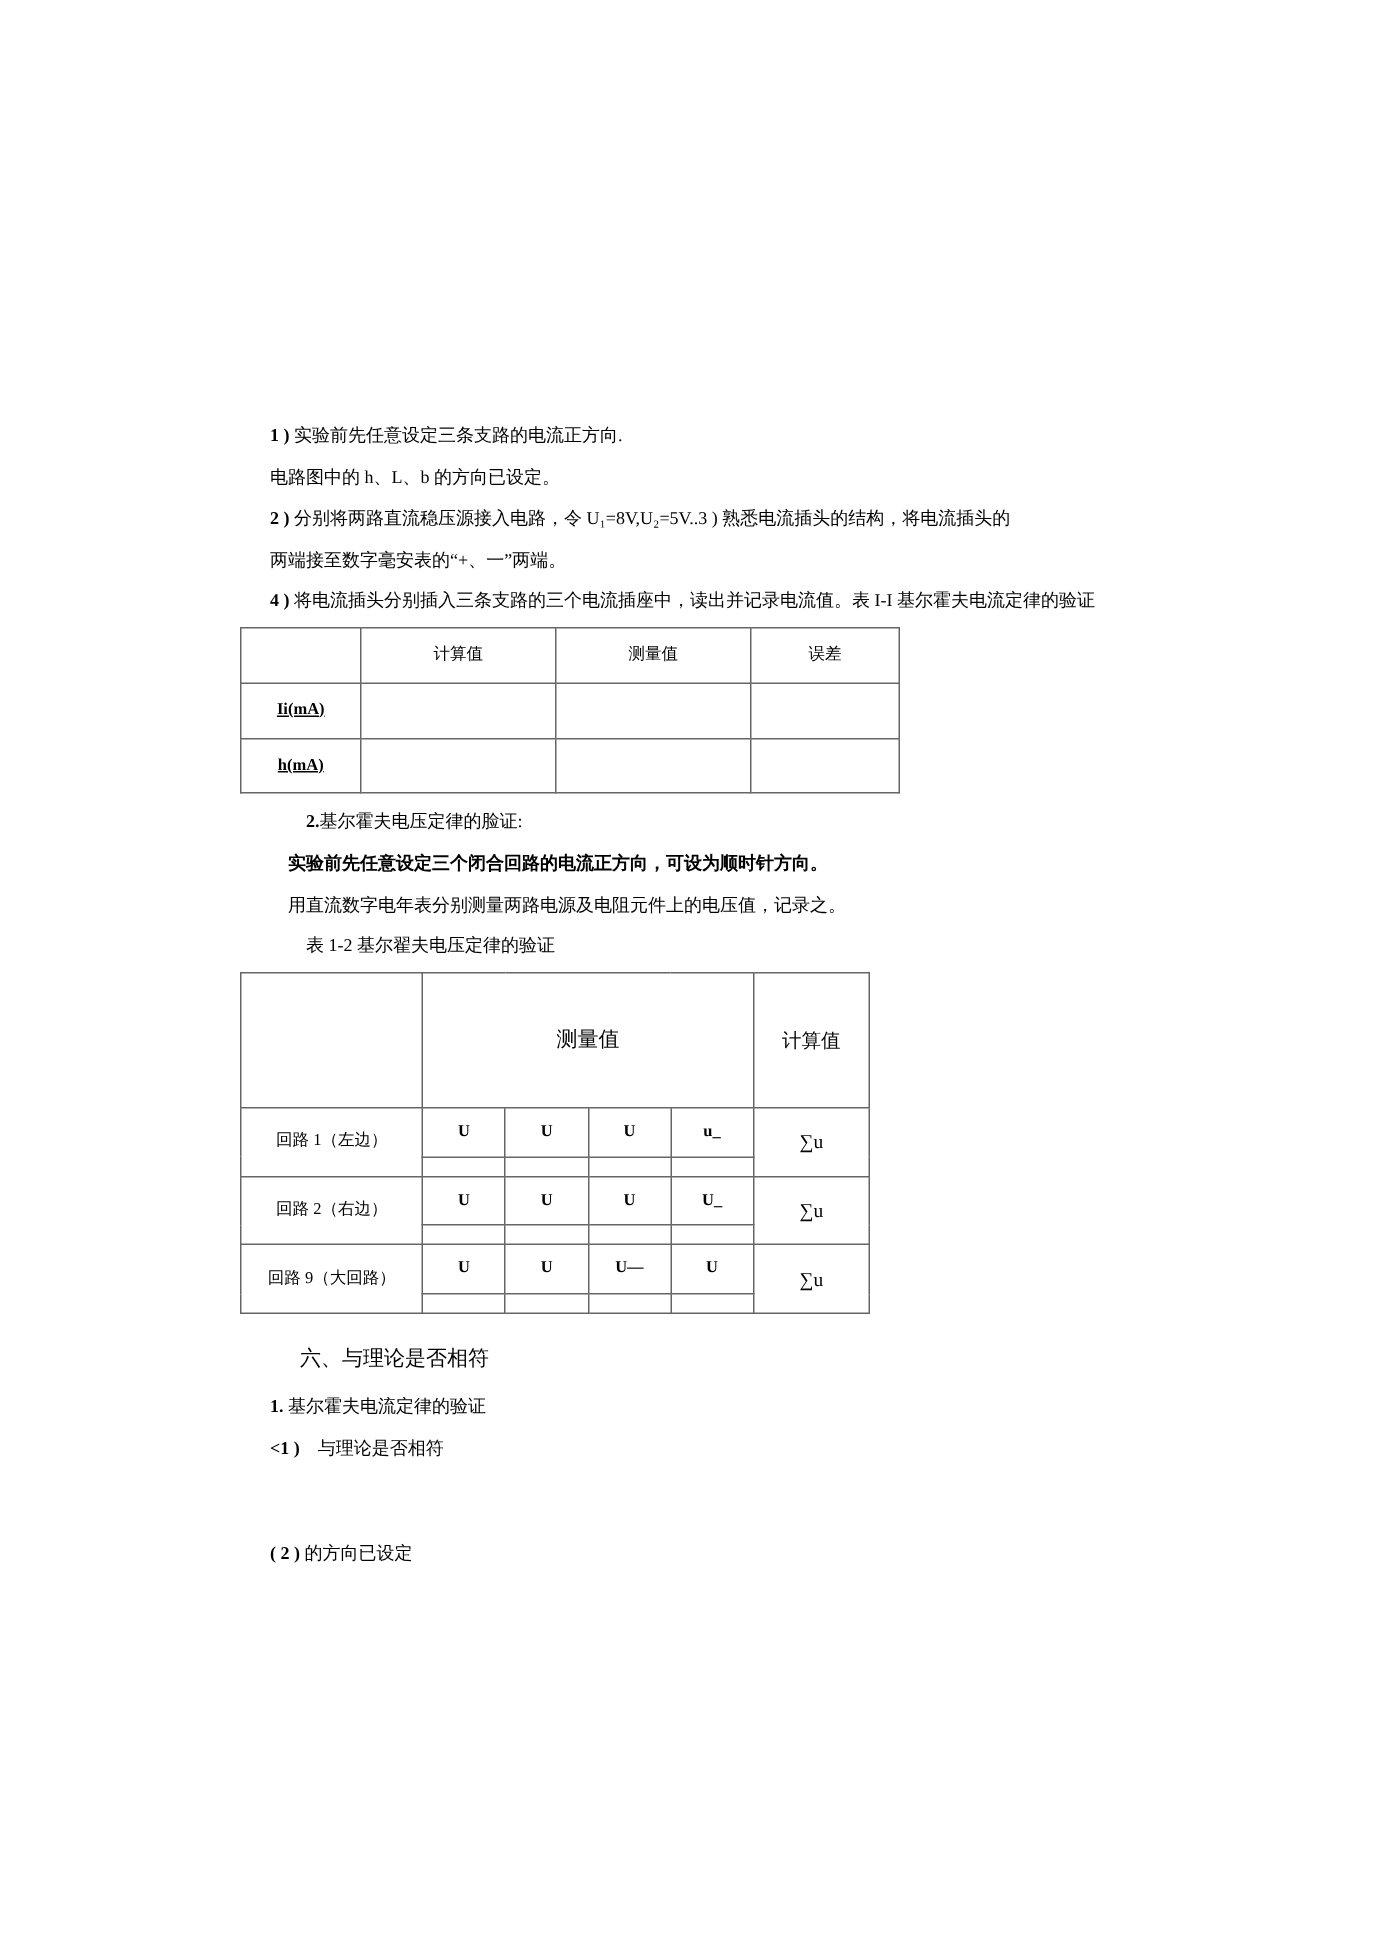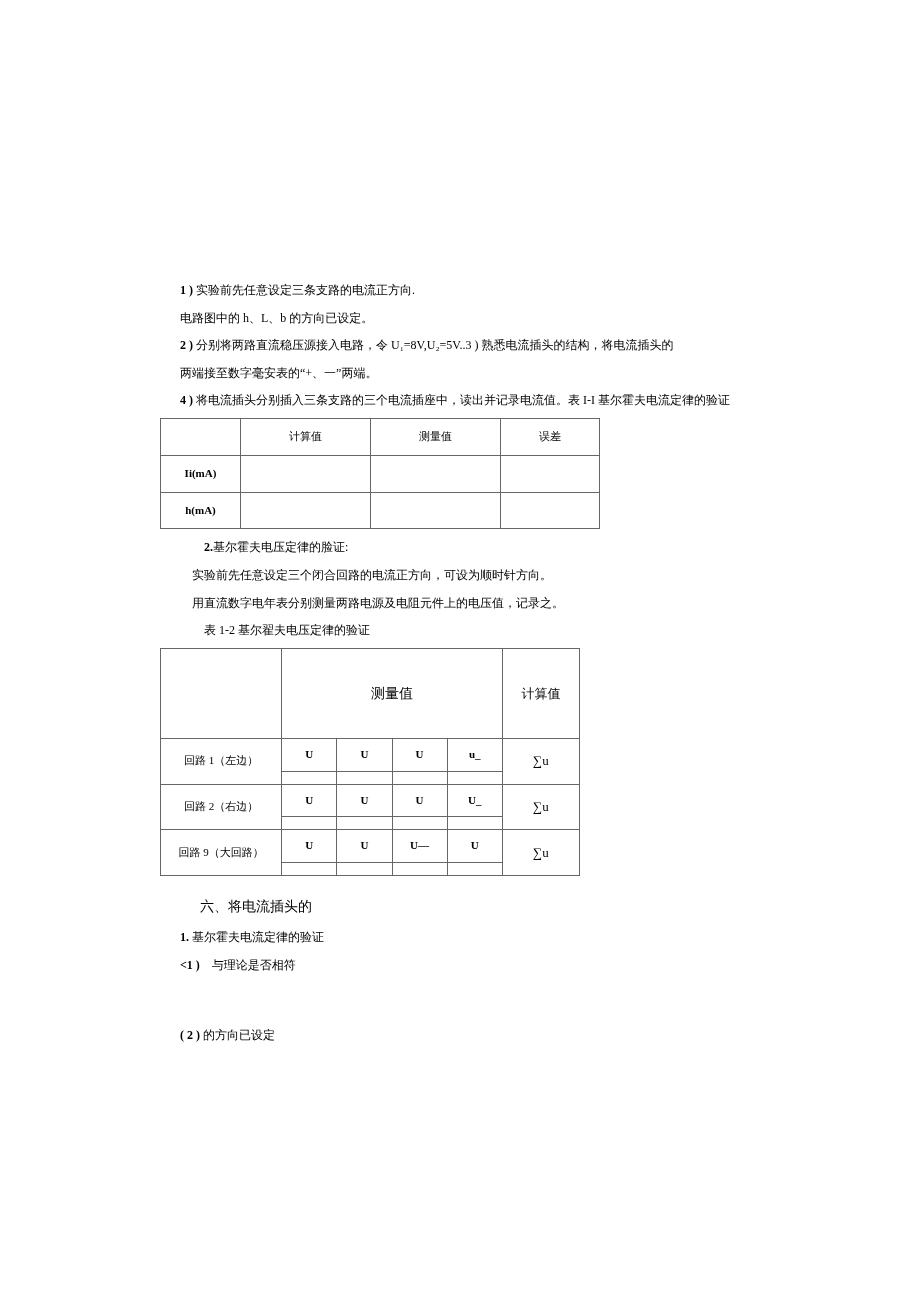--- a/index.html
+++ b/index.html
@@ -18,21 +18,21 @@
       border-collapse: collapse;
       margin: 0 0 8px 0;
     }
     .t1 { width: 440px; margin-left: -20px; }
     .t1 td, .t1 th {
       border: 1px solid #666;
       padding: 8px 6px;
       text-align: center;
       font-size: 11px;
     }
-    .t1 .lbl { font-weight: bold; width: 80px; }
+    .t1 .lbl { font-weight: bold; width: 80px; text-decoration: underline; }
     .t1 th { font-weight: normal; }
     .t2 { width: 420px; margin-left: -20px; margin-top: 6px; }
     .t2 td, .t2 th {
       border: 1px solid #666;
       padding: 6px 4px;
       text-align: center;
       font-size: 11px;
     }
     .t2 .head-meas { height: 90px; font-size: 14px; }
     .t2 .rowlbl { width: 110px; font-size: 11px; }
@@ -86,21 +86,21 @@
     <td></td>
     <td></td>
     <td></td>
   </tr>
 </tbody>
   </table>
 
 <p class="para" style="text-indent:2em;">
   <span class="bold">2.</span><span>基尔霍夫电压定律的脸证:</span>
 </p>
-<p class="para" style="text-indent:1em;">实验前先任意设定三个闭合回路的电流正方向，可设为顺时针方向。</p>
+<p class="para" style="text-indent:1em;font-weight:bold;">实验前先任意设定三个闭合回路的电流正方向，可设为顺时针方向。</p>
 <p class="para" style="text-indent:1em;">用直流数字电年表分别测量两路电源及电阻元件上的电压值，记录之。</p>
 <p class="para" style="text-indent:2em;">表 1-2 基尔翟夫电压定律的验证</p>
 
 <table class="t2">
   <tbody>
       <tr>
     <td rowspan="1" class="head-meas"></td>
     <td colspan="4" class="head-meas">测量值</td>
     <td class="head-meas calc">计算值</td>
   </tr>
@@ -142,21 +142,21 @@
   </tr>
   <tr>
     <td></td>
     <td></td>
     <td></td>
     <td></td>
   </tr>
 </tbody>
   </table>
 
-<p class="section-title">六、将电流插头的</p>
+<p class="section-title">六、与理论是否相符</p>
 
 <p class="para sub">
   <span class="bold">1.</span>
   <span>基尔霍夫电流定律的验证</span>
 </p>
 
 <p class="para sub2">
   <span class="bold">&lt;1 )</span>
   &nbsp;&nbsp;&nbsp;<span>与理论是否相符</span>
 </p>

